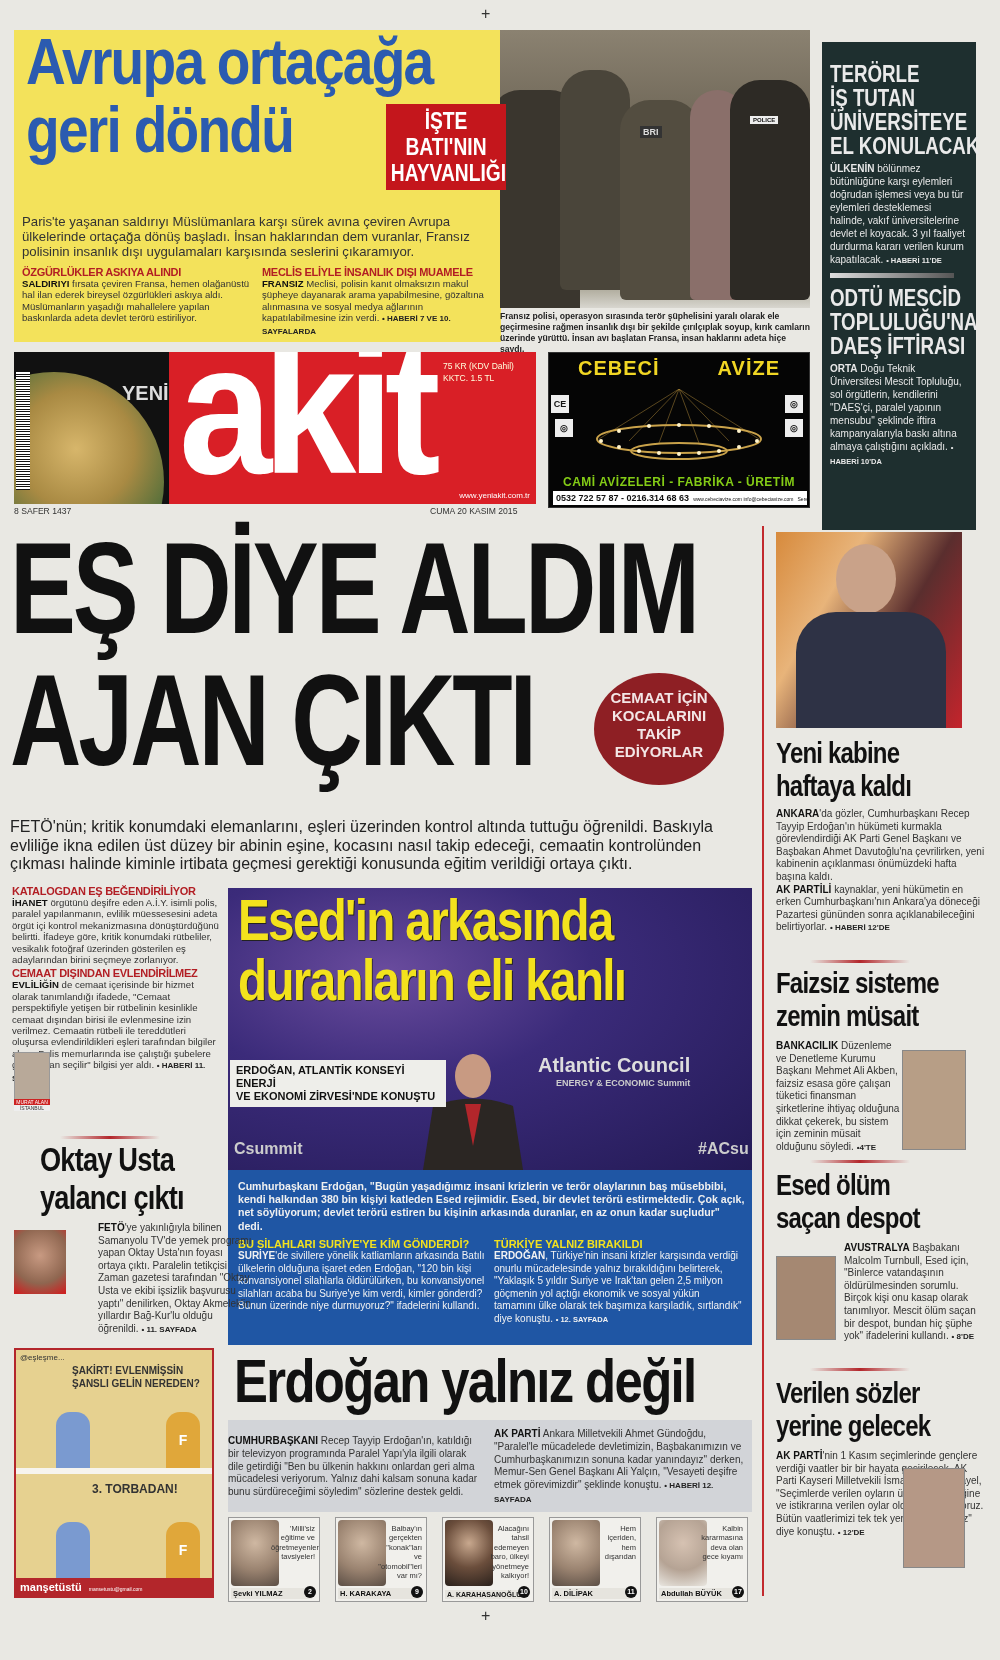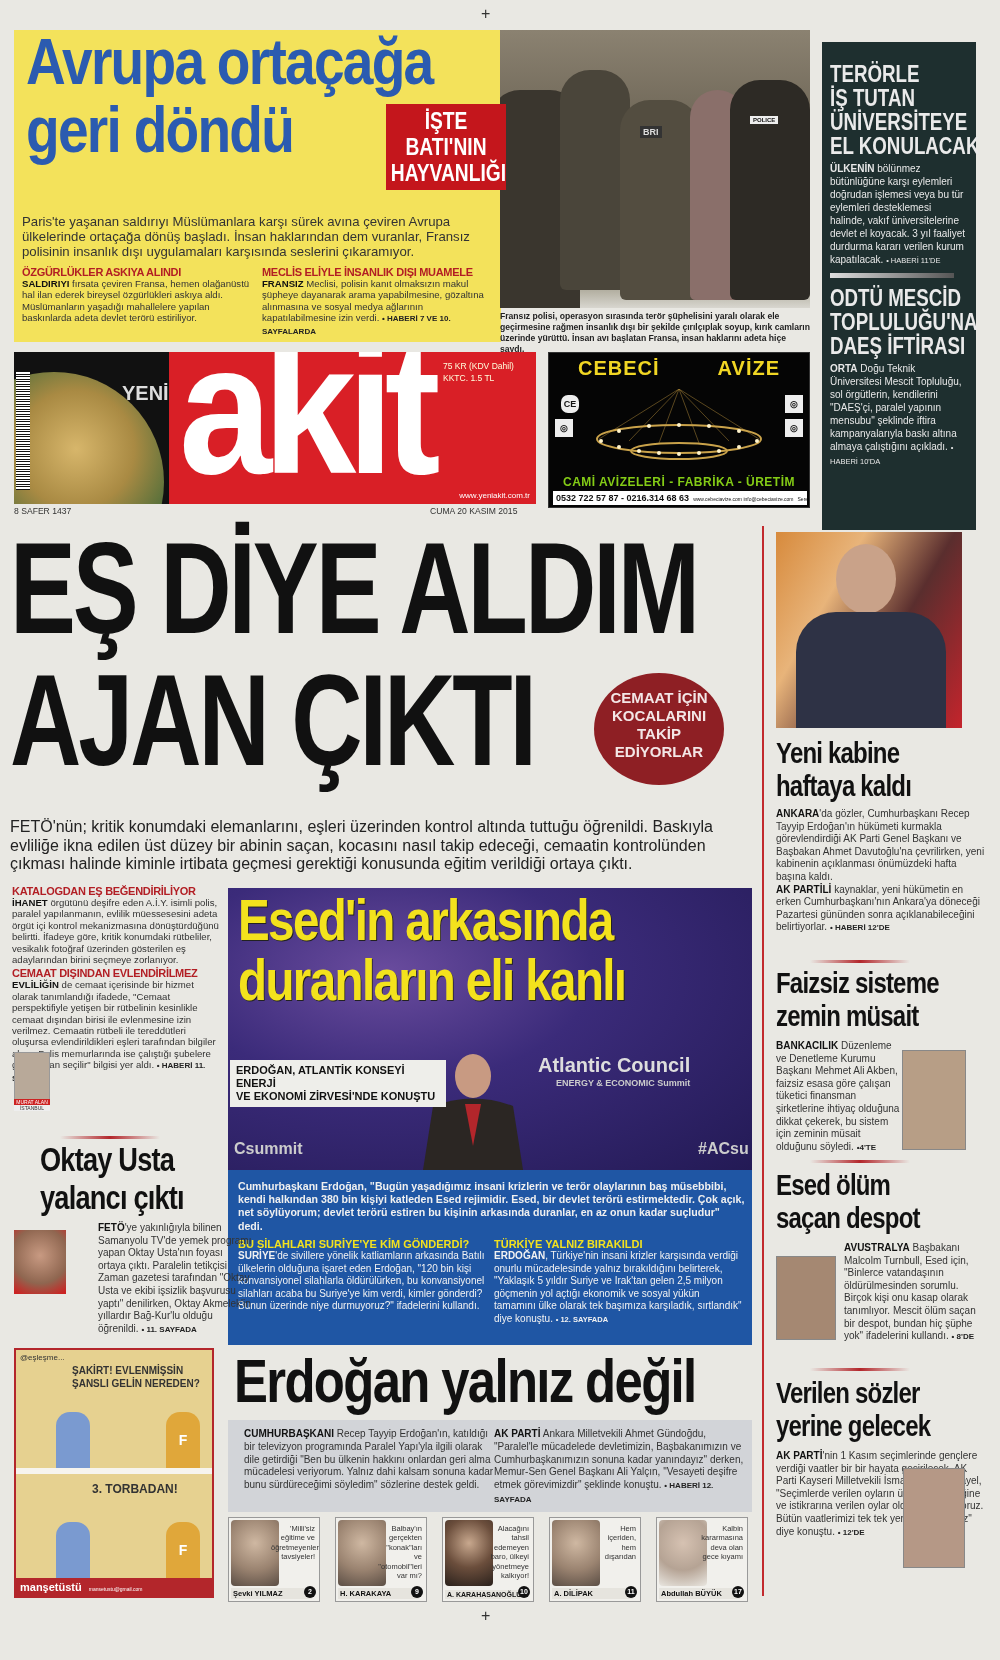--- a/index.html
+++ b/index.html
@@ -20,21 +20,21 @@
 
   
   #top-photo { left: 500px; top: 30px; width: 310px; height: 278px; background: linear-gradient(180deg, #8b8271 0%, #6a6253 40%, #55503f 70%, #a9a595 92%, #d8d6cf 100%); overflow: hidden; }
   .officer { position: absolute; background: #3a362e; border-radius: 30px 30px 6px 6px; }
   #photo-caption { left: 500px; top: 311px; width: 310px; font-size: 8.6px; line-height: 11px; font-weight: 700; color: #222; }
 
   
   #right-top { left: 822px; top: 30px; width: 154px; height: 488px; background: #1e2f2f; color: #fff; padding: 20px 8px; margin-top: 12px; }
   .rt-title { font-weight: 900; font-size: 24px; line-height: 24px; transform: scaleX(0.78); transform-origin: left top; white-space: nowrap; color: #eaeaea; }
   .rt-body { font-size: 10px; line-height: 13px; color: #e8e8e8; margin-top: 4px; font-weight: 700; }
-  .rt-ref { font-size: 7.5px; font-weight: 400; }
+  .rt-ref { font-size: 7.5px; font-weight: 700; }
   .rt-sep { height: 5px; background: linear-gradient(90deg, #ddd, #555); margin: 6px 0 8px; width: 90%; }
 
   
   #masthead { left: 14px; top: 352px; width: 522px; height: 152px; }
   #globe { left: 0; top: 0; width: 155px; height: 152px; background: #111; overflow: hidden; }
   #globe-sphere { position: absolute; left: -70px; top: 20px; width: 220px; height: 220px; border-radius: 50%; background: radial-gradient(circle at 60% 35%, #d7b66b 0%, #a98a43 30%, #4d6d3a 55%, #1e3a58 80%, #0f1d2e 100%); }
   #barcode { position: absolute; left: 2px; top: 20px; width: 14px; height: 118px; background: repeating-linear-gradient(0deg, #111 0 1px, #fff 1px 3px, #111 3px 4px, #fff 4px 5px); }
   #yeni { left: 108px; top: 30px; font-size: 20px; color: #ddd; font-weight: 700; }
   #logo-red { left: 155px; top: 0; width: 367px; height: 152px; background: #d91f26; overflow: hidden; }
   #logo-akit { left: 10px; top: -36px; font-size: 186px; line-height: 186px; color: #fff; font-weight: 900; letter-spacing: -10px; transform: scaleX(0.9); transform-origin: left top; }
@@ -203,41 +203,41 @@
         <circle cx="130" cy="62" r="2"></circle>
         <circle cx="150" cy="58" r="2"></circle>
       <circle cx="168" cy="52" r="2"></circle>
         <circle cx="30" cy="42" r="2"></circle>
         <circle cx="60" cy="37" r="2"></circle>
         <circle cx="90" cy="36" r="2"></circle>
       <circle cx="120" cy="37" r="2"></circle>
         <circle cx="150" cy="42" r="2"></circle>
     </g>
   </svg>
-  <div class="ad-badge" style="left:12px;top:42px;border-radius:7px;">CE</div>
+  <div class="ad-badge" style="left:2px;top:42px;">CE</div>
   <div class="ad-badge" style="left:6px;top:66px;">◎</div>
   <div class="ad-badge" style="left:236px;top:42px;">◎</div>
   <div class="ad-badge" style="left:236px;top:66px;">◎</div>
   <div id="ad-tag" class="abs">CAMİ AVİZELERİ - FABRİKA - ÜRETİM</div>
   <div id="ad-phone" class="abs">
     <span>0532 722 57 87 - 0216.314 68 63</span><span class="small">www.cebeciavize.com  info@cebeciavize.com</span><span class="small">Serencebey Cad. Madenler Mah. Cebeci Sk. No: 8 Ümraniye - İST.</span>
   </div>
 </div>
 
 <div id="main-headline" class="abs">
   <div>EŞ DİYE ALDIM</div>
   <div>AJAN ÇIKTI</div>
 </div>
 <div id="main-badge" class="abs">
   <div>CEMAAT İÇİN</div>
   <div>KOCALARINI</div>
   <div>TAKİP</div>
   <div>EDİYORLAR</div>
 </div>
-<div id="main-lead" class="abs">FETÖ'nün; kritik konumdaki elemanlarını, eşleri üzerinden kontrol altında tuttuğu öğrenildi. Baskıyla evliliğe ikna edilen üst düzey bir abinin saçan, kocasını nasıl takip edeceği, cemaatin kontrolünden çıkması halinde kiminle irtibata geçmesi gerektiği konusunda eğitim verildiği ortaya çıktı.</div>
+<div id="main-lead" class="abs">FETÖ'nün; kritik konumdaki elemanlarını, eşleri üzerinden kontrol altında tuttuğu öğrenildi. Baskıyla evliliğe ikna edilen üst düzey bir abinin eşine, kocasını nasıl takip edeceği, cemaatin kontrolünden çıkması halinde kiminle irtibata geçmesi gerektiği konusunda eğitim verildiği ortaya çıktı.</div>
 
 <div id="main-left" class="abs">
   <div class="sub-h-red">KATALOGDAN EŞ BEĞENDİRİLİYOR</div>
   <p class="small-body"><b>İHANET</b><span> örgütünü deşifre eden A.İ.Y. isimli polis, paralel yapılanmanın, evlilik müessesesini adeta örgüt içi kontrol mekanizmasına dönüştürdüğünü belirtti. İfadeye göre, kritik konumdaki rütbeliler, vesikalık fotoğraf üzerinden gösterilen eş adaylarından birini seçmeye zorlanıyor.</span></p>
   <div class="sub-h-red">CEMAAT DIŞINDAN EVLENDİRİLMEZ</div>
   <p class="small-body"><b>EVLİLİĞİN</b><span> de cemaat içerisinde bir hizmet olarak tanımlandığı ifadede, "Cemaat perspektifiyle yetişen bir rütbelinin kesinlikle cemaat dışından birisi ile evlenmesine izin verilmez. Cemaatin rütbeli ile tereddütleri oluşursa evlendirildikleri eşleri tarafından bilgiler alınır. Polis memurlarında ise çalıştığı şubelere göre bayan seçilir" bilgisi yer aldı.</span> <span class="ref">• HABERİ 11. SAYFADA</span></p>
 </div>
 <div id="reporter" class="abs"></div>
 <div id="reporter-tag" class="abs">
   <div>MURAT ALAN</div>
@@ -342,21 +342,21 @@
     <div class="abs" style="left:150px;top:48px;width:34px;height:56px;background:#e0a73a;border-radius:14px 14px 0 0;color:#fff;font-weight:900;font-size:14px;text-align:center;line-height:56px;">F</div>
   </div>
   <div id="cartoon-footer" class="abs">
     <span>manşetüstü</span>
     <span style="font-size:5px;font-weight:400;margin-left:4px;">mansetustu@gmail.com</span>
   </div>
 </div>
 
 <div id="erdogan-head" class="abs">Erdoğan yalnız değil</div>
 <div id="erdogan-box" class="abs">
-  <p class="erd-col" style="left:16px;"><b>CUMHURBAŞKANI</b><span> Recep Tayyip Erdoğan'ın, katıldığı bir televizyon programında Paralel Yapı'yla ilgili olarak dile getirdiği "Ben bu ülkenin hakkını onlardan geri alma mücadelesi veriyorum. Yalnız dahi kalsam sonuna kadar bunu sürdüreceğimi söyledim" sözlerine destek geldi.</span></p>
+  <p class="erd-col" style="left:0;margin-top:7px;"><b>CUMHURBAŞKANI</b><span> Recep Tayyip Erdoğan'ın, katıldığı bir televizyon programında Paralel Yapı'yla ilgili olarak dile getirdiği "Ben bu ülkenin hakkını onlardan geri alma mücadelesi veriyorum. Yalnız dahi kalsam sonuna kadar bunu sürdüreceğimi söyledim" sözlerine destek geldi.</span></p>
   <p class="erd-col" style="left:266px;"><b>AK PARTİ</b><span> Ankara Milletvekili Ahmet Gündoğdu, "Paralel'le mücadelede devletimizin, Başbakanımızın ve Cumhurbaşkanımızın sonuna kadar yanındayız" derken, Memur-Sen Genel Başkanı Ali Yalçın, "Vesayeti deşifre etmek görevimizdir" şeklinde konuştu.</span> <span class="ref">• HABERİ 12. SAYFADA</span></p>
 </div>
 
 <div class="columnist" style="left:228px;">
   <div class="face"></div>
   <div class="quote">'Milli'siz eğitime ve öğretmeyenlere tavsiyeler!</div>
   <div class="name">Şevki YILMAZ</div>
   <div class="page">2</div>
 </div>
 <div class="columnist" style="left:335px;">

